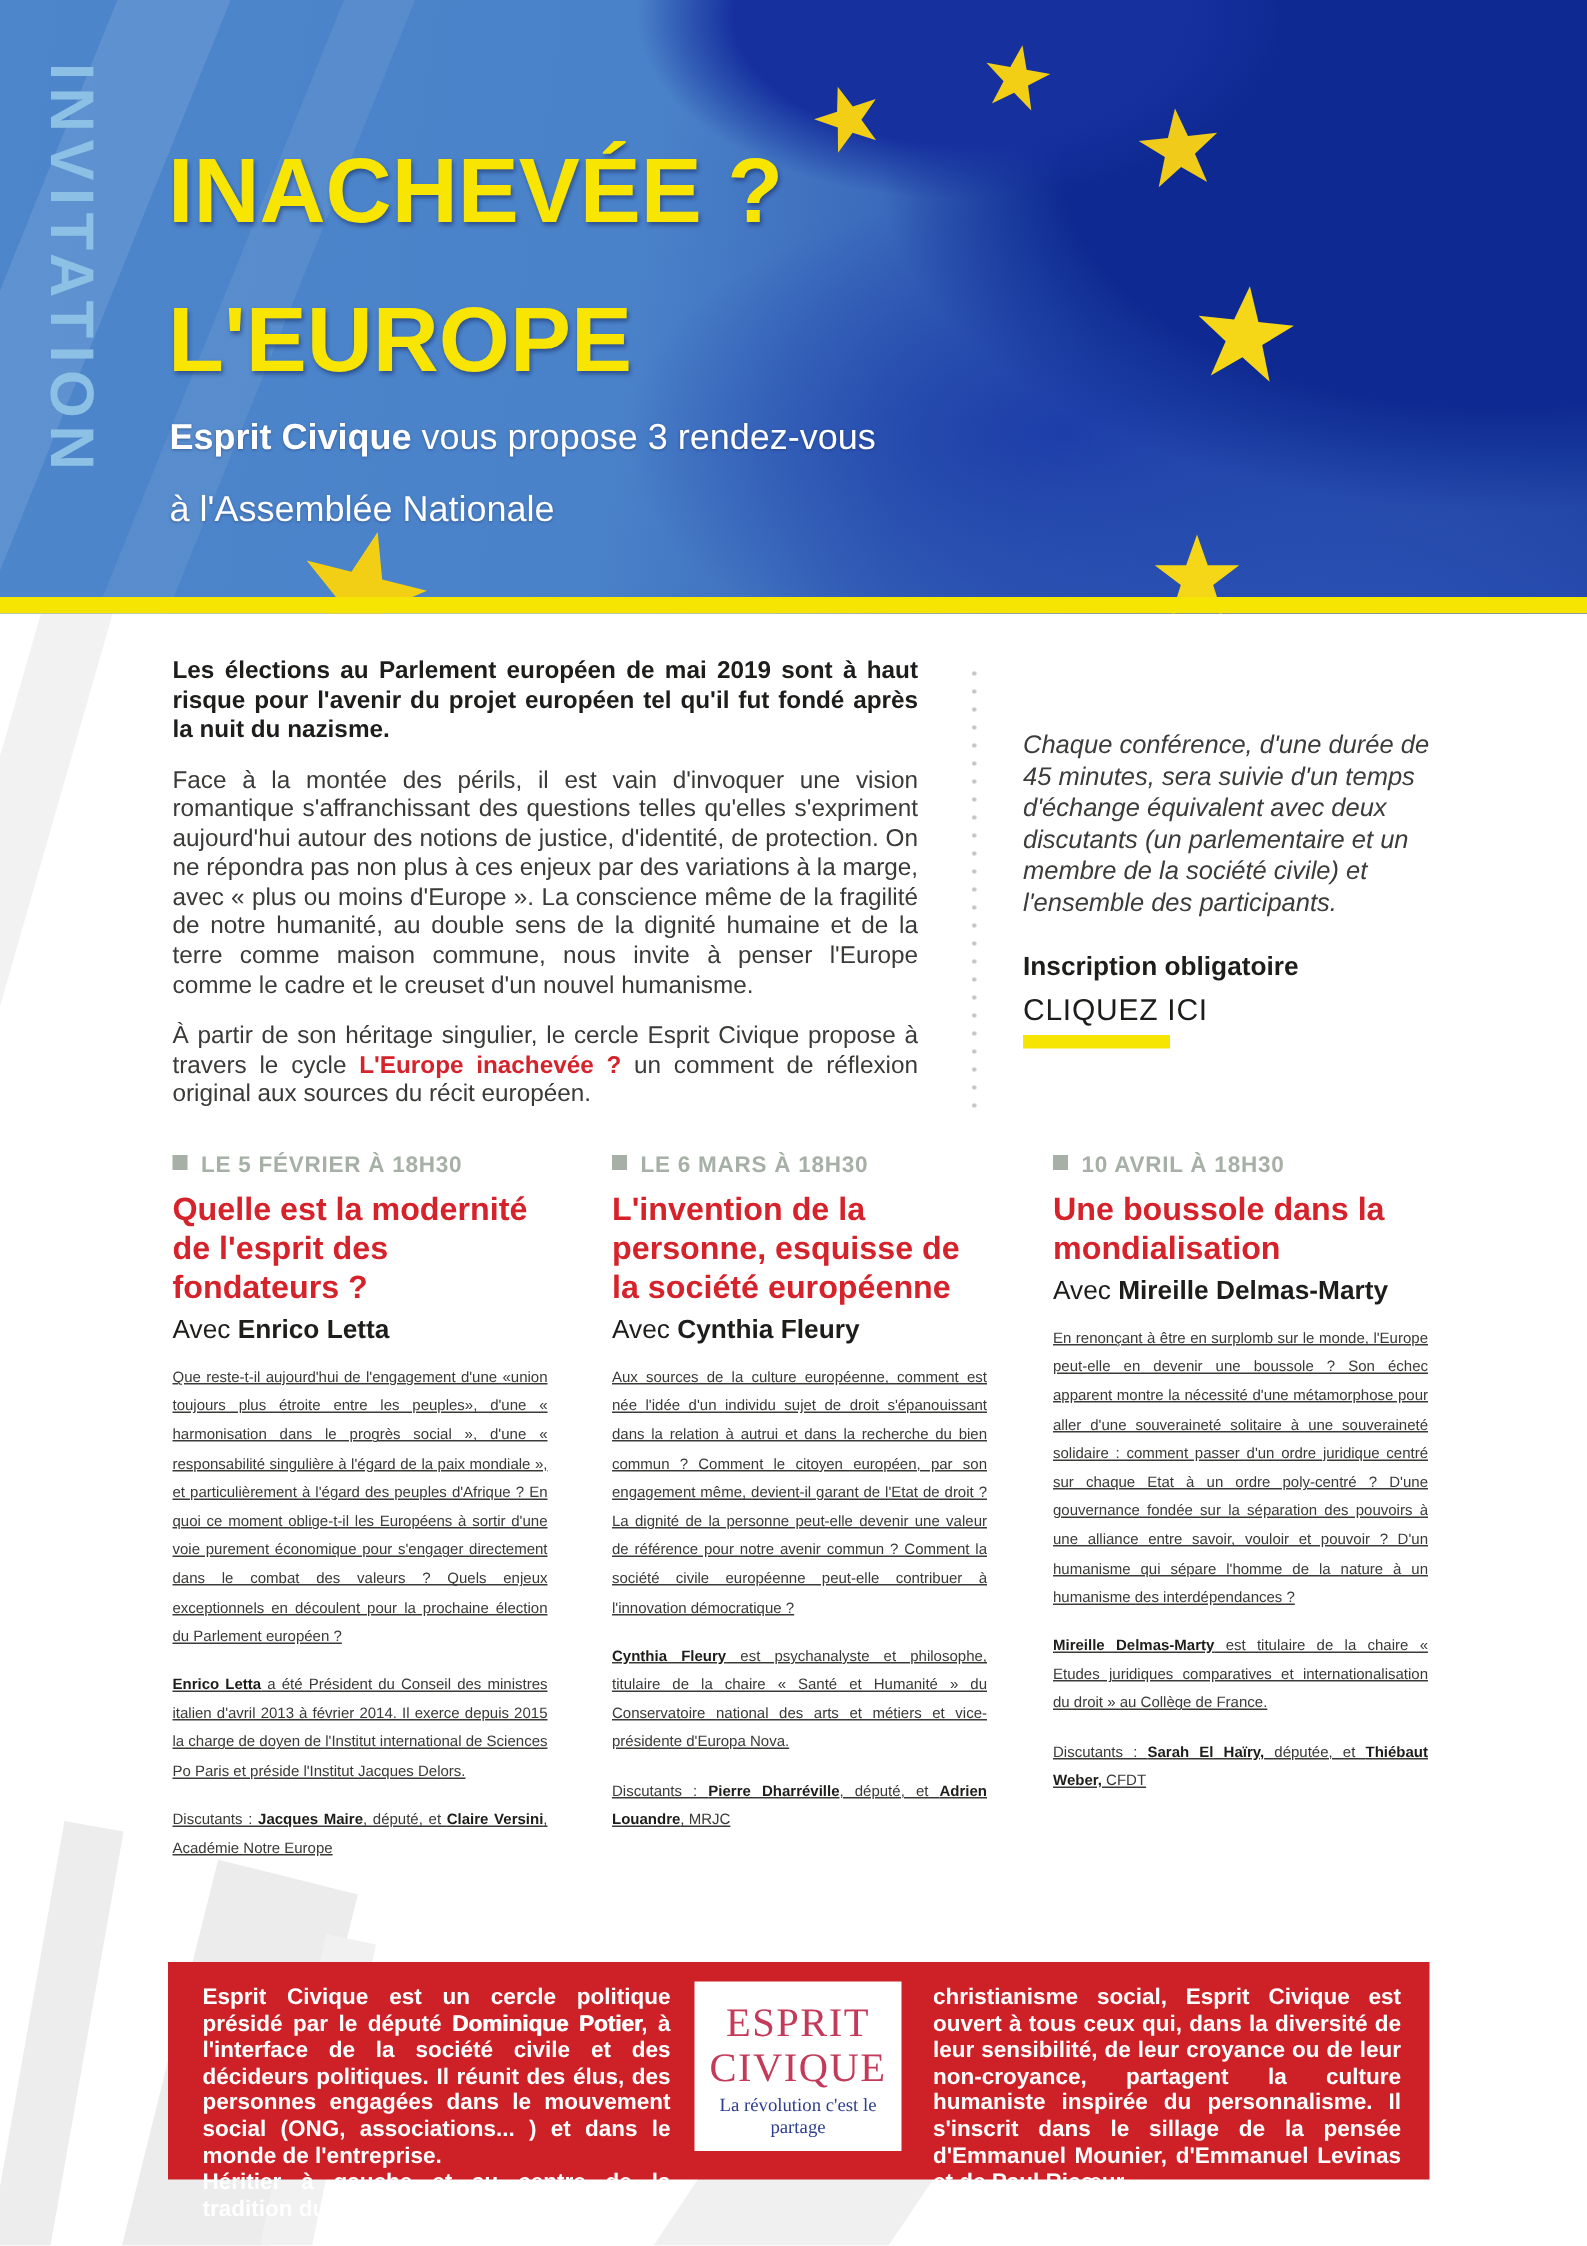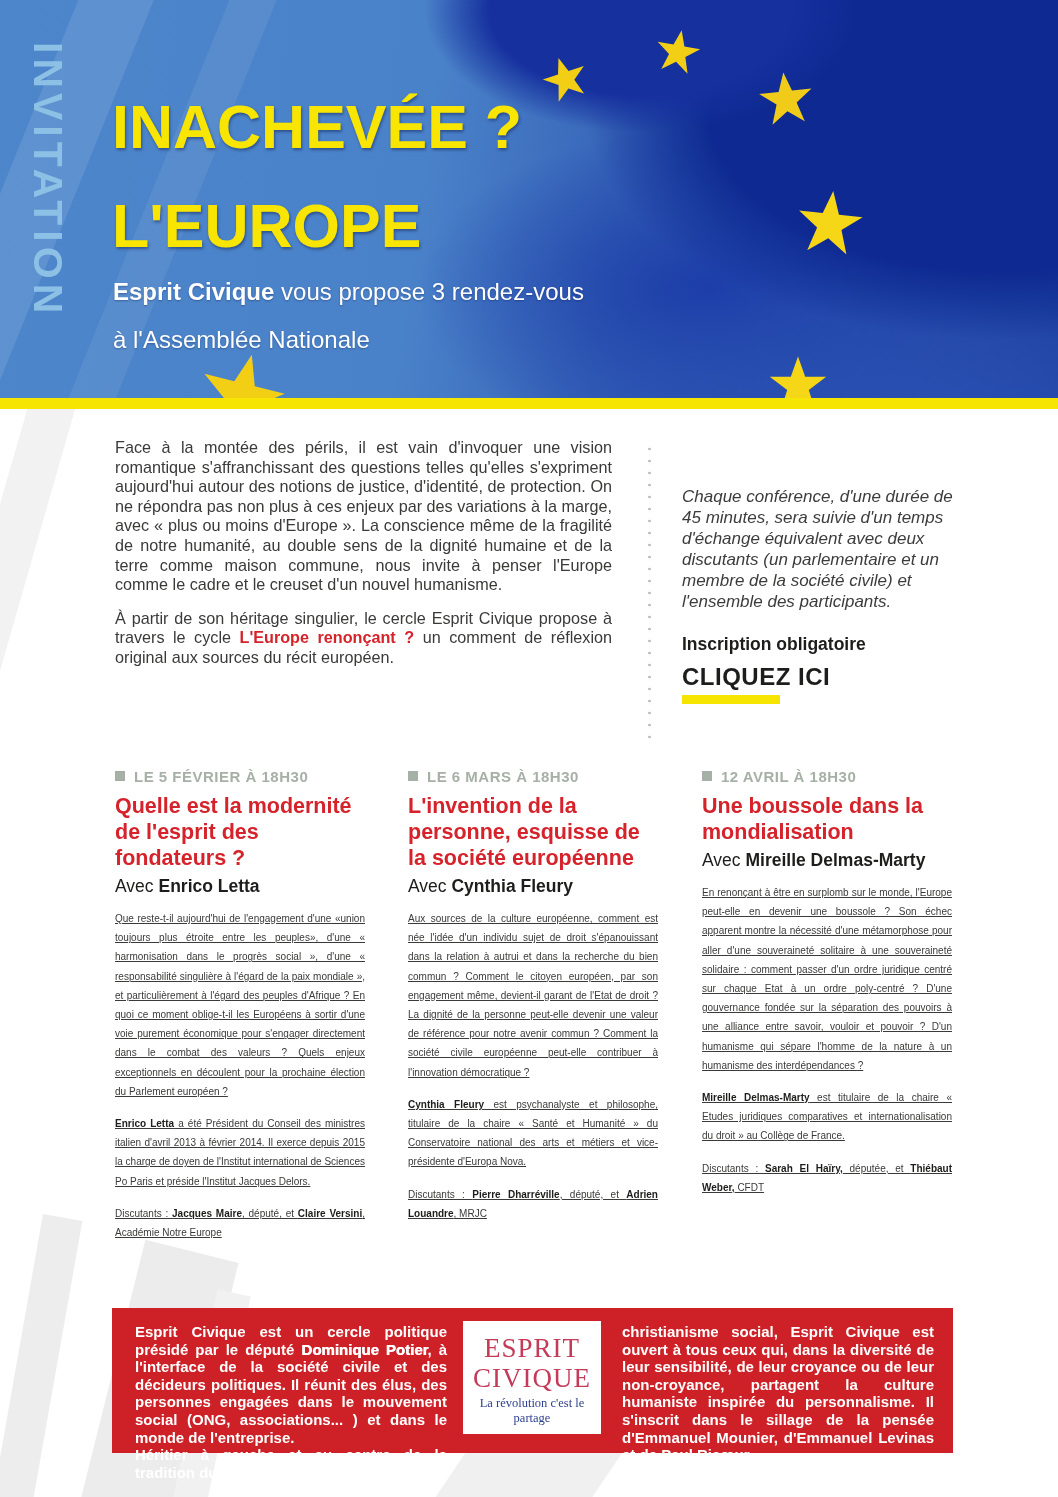--- a/index.html
+++ b/index.html
@@ -50,21 +50,21 @@
   .red-strong{color:var(--accent-red,#d6232b);font-weight:700;}
   .dotted-divider{
     position:absolute;left:648px;top:443px;width:3px;height:298px;z-index:1;
     background-image:radial-gradient(circle, #c4c4c0 1.3px, rgba(196,196,192,0) 1.6px);
     background-size:3px 12px;background-repeat:repeat-y;
   }
   
   .aside{position:absolute;left:682px;top:486px;width:272px;z-index:1;}
   .aside .note{margin:0 0 22px 0;font-style:italic;font-size:17px;line-height:21px;color:#3c3c3b;}
   .aside .registration{margin:0 0 8px 0;font-weight:700;font-size:17.5px;color:#1d1d1b;}
-  .aside .cta{display:inline-block;font-weight:700;font-size:24px;letter-spacing:.5px;color:#1d1d1b;text-decoration:none;}
+  .aside .cta{display:inline-block;font-weight:400;font-size:20px;letter-spacing:.5px;color:#1d1d1b;text-decoration:none;}
   .cta-bar{width:98px;height:9px;background:var(--accent-yellow,#f6e402);margin-top:4px;}
   
   .events{position:absolute;left:0;top:768px;width:1058px;z-index:1;}
   .event{position:absolute;top:0;width:250px;}
   .event.c0{left:115px;} .event.c1{left:408px;} .event.c2{left:702px;}
   .edate{margin:0 0 8px 0;font-size:15px;font-weight:700;letter-spacing:.5px;color:var(--date-gray,#a6b0a6);}
   .edate .sq{display:inline-block;width:10px;height:10px;background:var(--date-gray,#a6b0a6);margin-right:9px;vertical-align:1px;}
   .etitle{margin:0 0 5px 0;font-size:21.5px;line-height:26px;font-weight:700;color:var(--accent-red,#d6232b);}
   .avec{margin:0 0 12px 0;font-size:17.5px;color:#1d1d1b;}
   .avec strong{font-weight:700;}
@@ -125,22 +125,23 @@
 
     <p class="subtitle">
       <span class="sub-line"><strong>Esprit Civique</strong><span> vous propose 3 rendez-vous</span></span>
       <span class="sub-line">à l'Assemblée Nationale</span>
     </p>
 
     <div class="yellow-bar"></div>
   </header>
 
   <section class="intro">
+    <p class="lead">Les élections au Parlement européen de mai 2019 sont à haut risque pour l'avenir du projet européen tel qu'il fut fondé après la nuit du nazisme.</p>
     <p class="ibody">Face à la montée des périls, il est vain d'invoquer une vision romantique s'affranchissant des questions telles qu'elles s'expriment aujourd'hui autour des notions de justice, d'identité, de protection. On ne répondra pas non plus à ces enjeux par des variations à la marge, avec « plus ou moins d'Europe ». La conscience même de la fragilité de notre humanité, au double sens de la dignité humaine et de la terre comme maison commune, nous invite à penser l'Europe comme le cadre et le creuset d'un nouvel humanisme.</p>
-    <p class="ibody"><span>À partir de son héritage singulier, le cercle Esprit Civique propose à travers le cycle </span><span class="red-strong">L'Europe renonçant ?</span><span> un comment de réflexion original aux sources du récit européen.</span></p>
+    <p class="ibody"><span>À partir de son héritage singulier, le cercle Esprit Civique propose à travers le cycle </span><span class="red-strong">L'Europe inachevée ?</span><span> un comment de réflexion original aux sources du récit européen.</span></p>
   </section>
 
   <div class="dotted-divider"></div>
 
   <aside class="aside">
     <p class="note">Chaque conférence, d'une durée de 45 minutes, sera suivie d'un temps d'échange équivalent avec deux discutants (un parlementaire et un membre de la société civile) et l'ensemble des participants.</p>
     <p class="registration">Inscription obligatoire</p>
     <a href="#" class="cta">CLIQUEZ ICI</a>
     <div class="cta-bar"></div>
   </aside>
@@ -159,21 +160,21 @@
     <article class="event c1">
       <h3 class="edate"><span class="sq"></span><span>LE 6 MARS À 18H30</span></h3>
       <h2 class="etitle">L'invention de la personne, esquisse de la société européenne</h2>
       <p class="avec"><span>Avec </span><strong>Cynthia Fleury</strong></p>
       <p class="etext">Aux sources de la culture européenne, comment est née l'idée d'un individu sujet de droit s'épanouissant dans la relation à autrui et dans la recherche du bien commun ? Comment le citoyen européen, par son engagement même, devient-il garant de l'Etat de droit ? La dignité de la personne peut-elle devenir une valeur de référence pour notre avenir commun ? Comment la société civile européenne peut-elle contribuer à l'innovation démocratique ?</p>
       <p class="etext"><strong>Cynthia Fleury</strong><span> est psychanalyste et philosophe, titulaire de la chaire « Santé et Humanité » du Conservatoire national des arts et métiers et vice-présidente d'Europa Nova.</span></p>
       <p class="etext"><span>Discutants : </span><strong>Pierre Dharréville</strong><span>, député, et </span><strong>Adrien Louandre</strong><span>, MRJC</span></p>
     </article>
 
     <article class="event c2">
-      <h3 class="edate"><span class="sq"></span><span>12 AVRIL À 18H30</span></h3>
+      <h3 class="edate"><span class="sq"></span><span>10 AVRIL À 18H30</span></h3>
       <h2 class="etitle">Une boussole dans la mondialisation</h2>
       <p class="avec"><span>Avec </span><strong>Mireille Delmas-Marty</strong></p>
       <p class="etext">En renonçant à être en surplomb sur le monde, l'Europe peut-elle en devenir une boussole ? Son échec apparent montre la nécessité d'une métamorphose pour aller d'une souveraineté solitaire à une souveraineté solidaire : comment passer d'un ordre juridique centré sur chaque Etat à un ordre poly-centré ? D'une gouvernance fondée sur la séparation des pouvoirs à une alliance entre savoir, vouloir et pouvoir ? D'un humanisme qui sépare l'homme de la nature à un humanisme des interdépendances ?</p>
       <p class="etext"><strong>Mireille Delmas-Marty</strong><span> est titulaire de la chaire « Etudes juridiques comparatives et internationalisation du droit » au Collège de France.</span></p>
       <p class="etext"><span>Discutants : </span><strong>Sarah El Haïry,</strong><span> députée, et </span><strong>Thiébaut Weber,</strong><span> CFDT</span></p>
     </article>
 
   </section>
 
   <footer class="footer">

